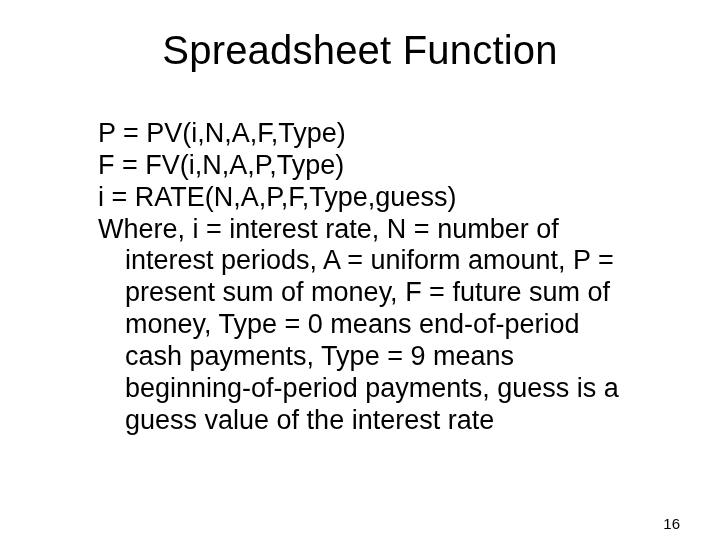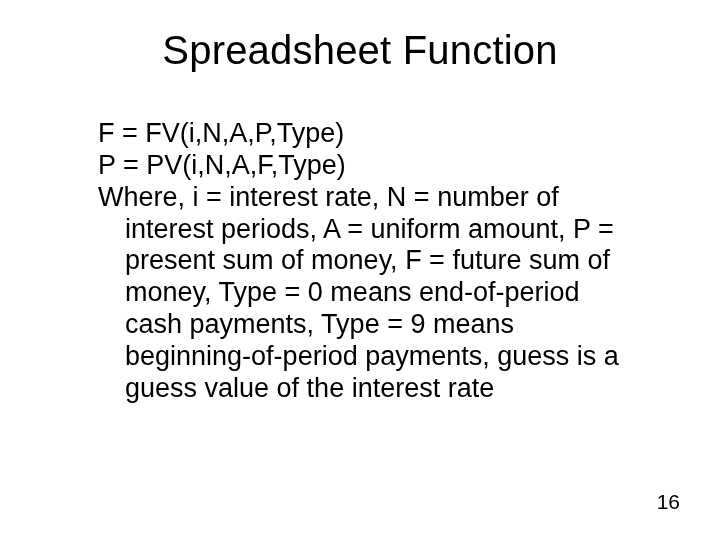--- a/index.html
+++ b/index.html
@@ -41,33 +41,34 @@
     display: block;
   }
   .body .para {
     display: block;
     text-indent: -27px;
     padding-left: 27px;
   }
   .pagenum {
     position: absolute;
     right: 40px;
-    bottom: 26px;
-    font-size: 21px;
+    bottom: 8px;
+    font-size: 15px;
     color: #000000;
   }
 </style>
 </head>
 <body>
 
 <div class="slide">
 
   <div class="title">Spreadsheet Function</div>
 
   <div class="body">
+    <span class="line">P = PV(i,N,A,F,Type)</span>
     <span class="line">F =  FV(i,N,A,P,Type)</span>
-    <span class="line">P = PV(i,N,A,F,Type)</span>
+    <span class="line">i = RATE(N,A,P,F,Type,guess)</span>
     <span class="para">Where, i = interest rate, N = number of interest periods, A = uniform amount, P = present sum of money, F = future sum of money, Type = 0 means end-of-period cash payments, Type = 9 means beginning-of-period payments, guess is a guess value of the interest rate</span>
   </div>
 
   <div class="pagenum">16</div>
 
 </div>
 
 </body></html>

